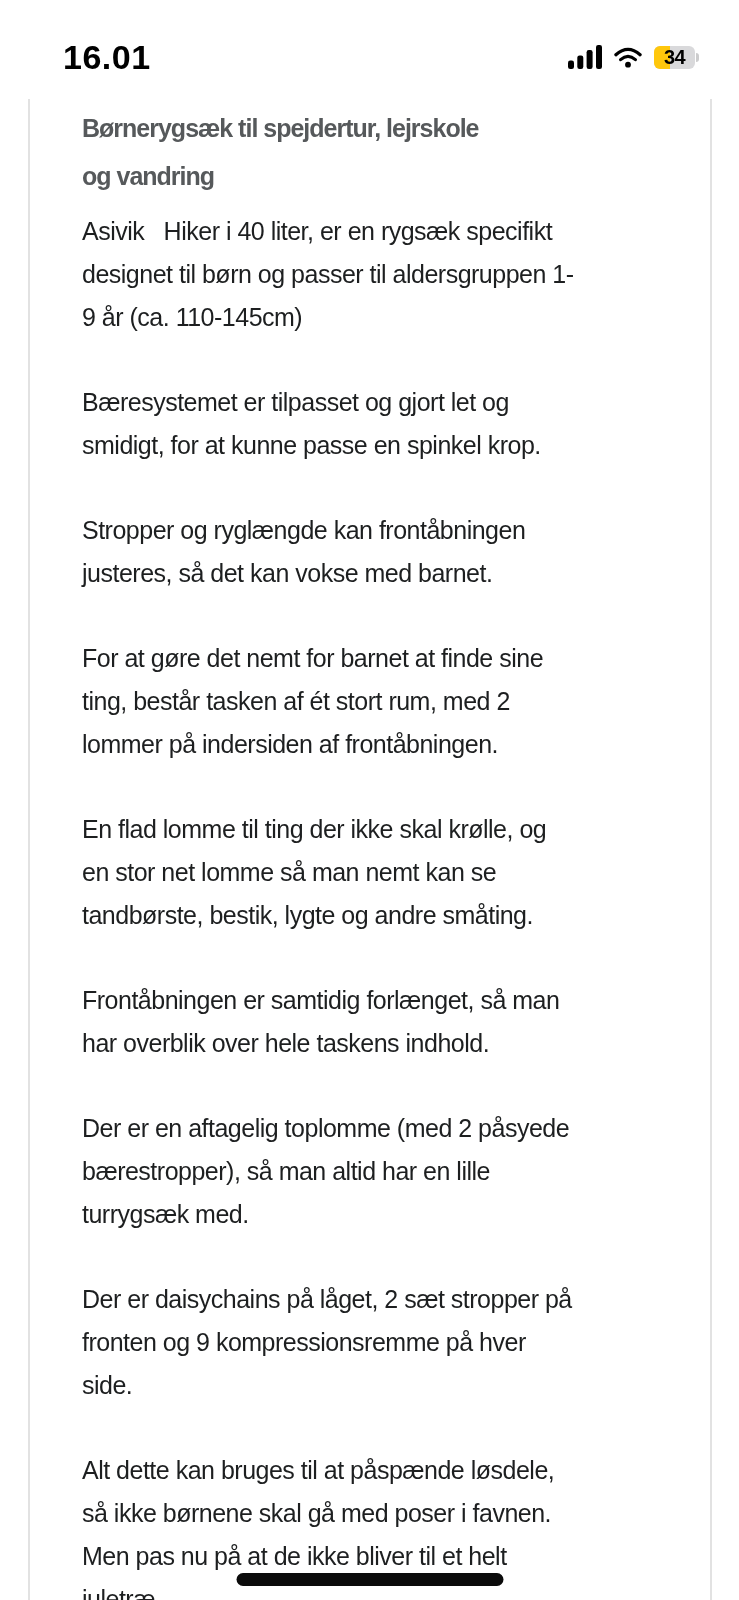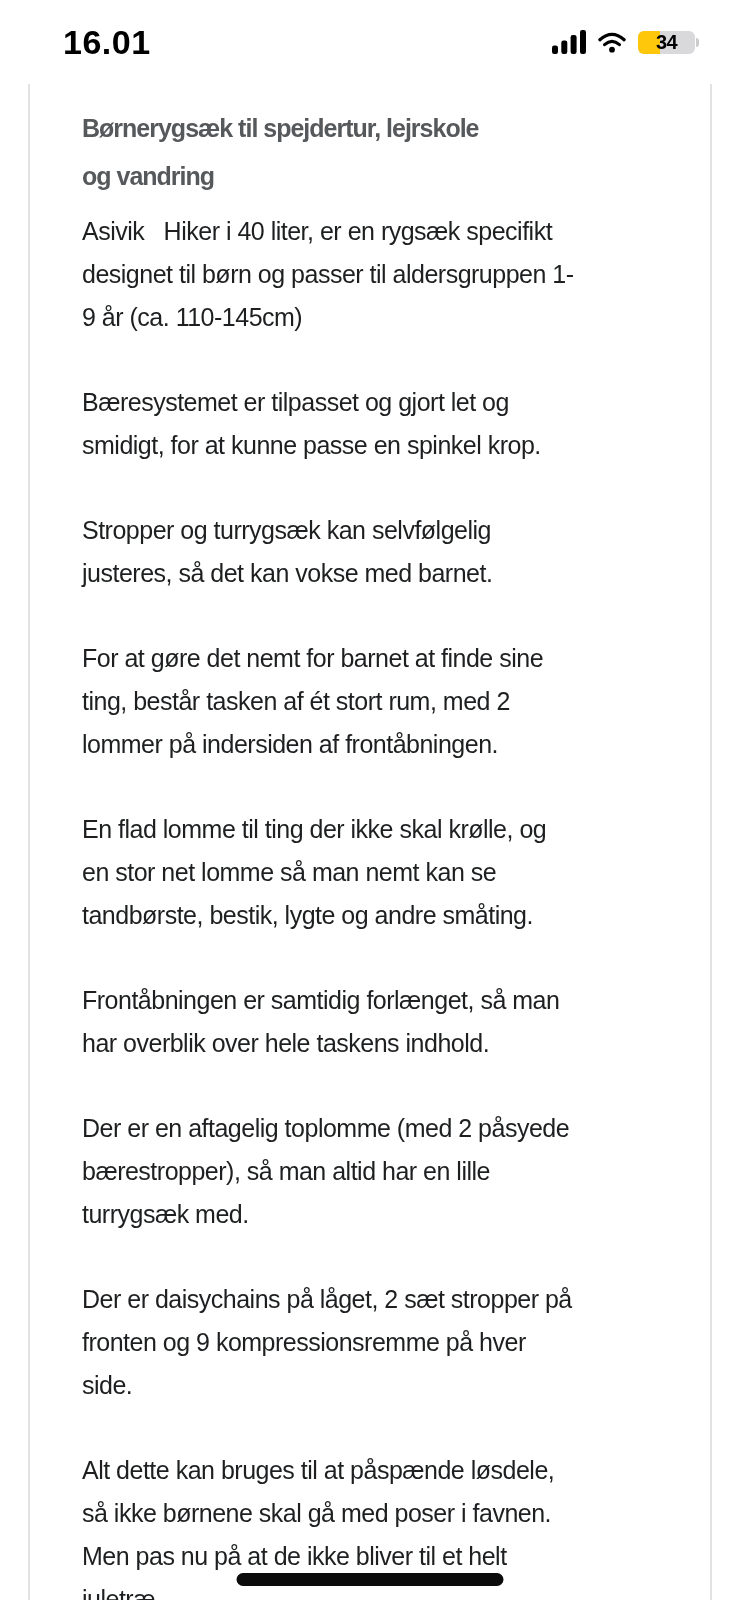--- a/index.html
+++ b/index.html
@@ -6,34 +6,34 @@
   .screen{
     position:relative;
     width:739px;height:1600px;
     margin:0 auto;
     background:var(--page-bg,#ffffff);
     overflow:hidden;
     font-family:"Liberation Sans",sans-serif;
   }
   
   .status-bar{
-    position:absolute;top:0;left:0;right:0;height:84px;
+    position:absolute;top:15px;left:0;right:0;height:84px;
     display:flex;align-items:center;justify-content:space-between;
     padding:0 40px 0 63px;box-sizing:border-box;
     background:var(--page-bg,#ffffff);
     z-index:3;
   }
   .time{
     font-size:34px;font-weight:700;color:var(--status-text,#000000);
     letter-spacing:.5px;
   }
   .status-icons{display:flex;align-items:center;gap:11px;}
   .battery{display:flex;align-items:center;}
   .battery-body{
-    position:relative;width:57px;height:23px;border-radius:6px;
+    position:relative;width:41px;height:23px;border-radius:6px;
     background:var(--battery-bg,#d9d9db);overflow:hidden;
   }
   .battery-fill{
     position:absolute;left:0;top:0;bottom:0;width:38%;
     background:var(--battery-fill,#ffc70c);
   }
   .battery-num{
     position:absolute;left:0;top:0;right:0;bottom:0;
     display:flex;align-items:center;justify-content:center;
     font-size:20px;font-weight:700;color:#000;letter-spacing:-.5px;
@@ -115,21 +115,21 @@
     <div class="para">
         <div>Asivik   Hiker i 40 liter, er en rygsæk specifikt</div>
         <div>designet til børn og passer til aldersgruppen 1-</div>
         <div>9 år (ca. 110-145cm)</div>
       </div>
     <div class="para">
         <div>Bæresystemet er tilpasset og gjort let og</div>
         <div>smidigt, for at kunne passe en spinkel krop.</div>
       </div>
     <div class="para">
-        <div>Stropper og turrygsæk kan selvfølgelig</div>
+        <div>Stropper og ryglængde kan frontåbningen</div>
         <div>justeres, så det kan vokse med barnet.</div>
       </div>
     <div class="para">
         <div>For at gøre det nemt for barnet at finde sine</div>
         <div>ting, består tasken af ét stort rum, med 2</div>
         <div>lommer på indersiden af frontåbningen.</div>
       </div>
     <div class="para">
         <div>En flad lomme til ting der ikke skal krølle, og</div>
         <div>en stor net lomme så man nemt kan se</div>

